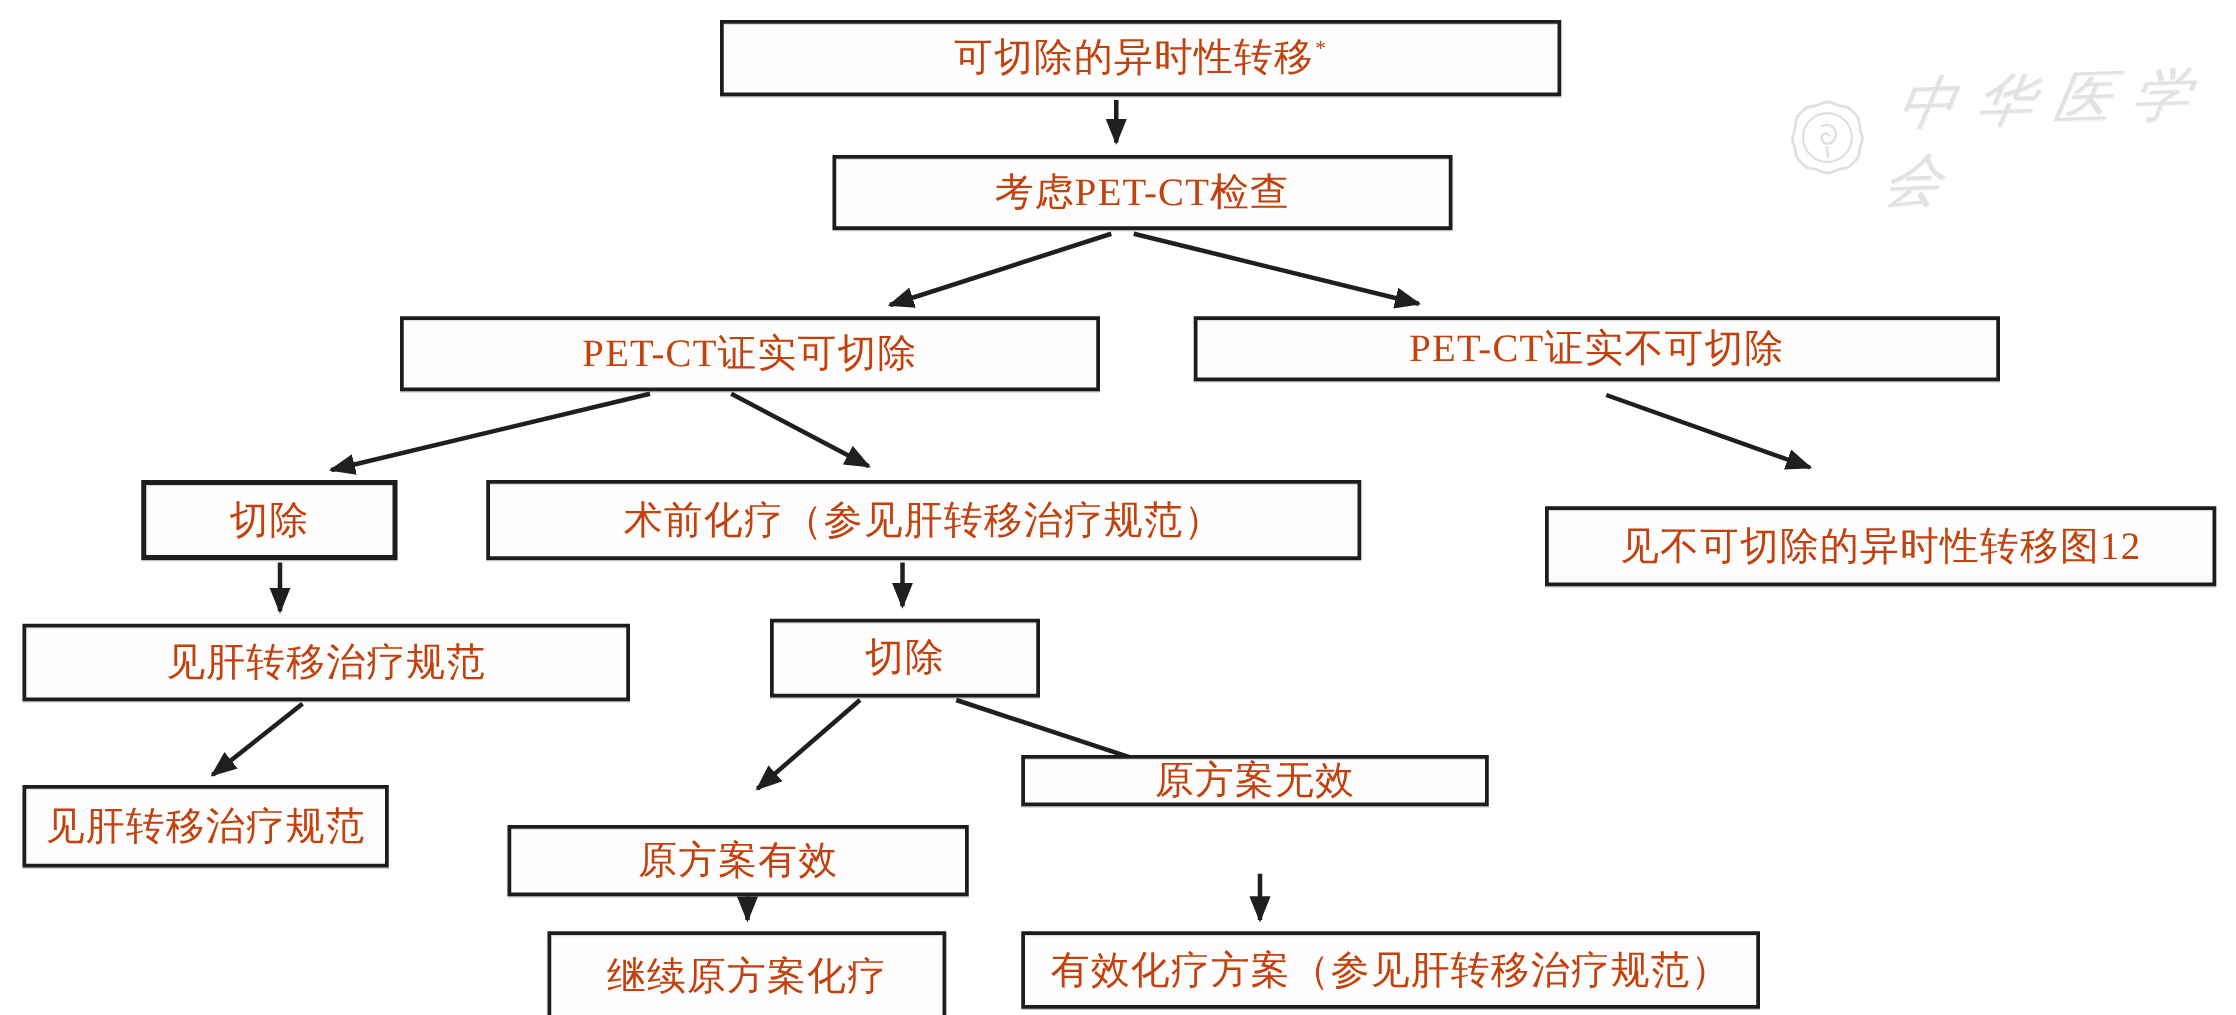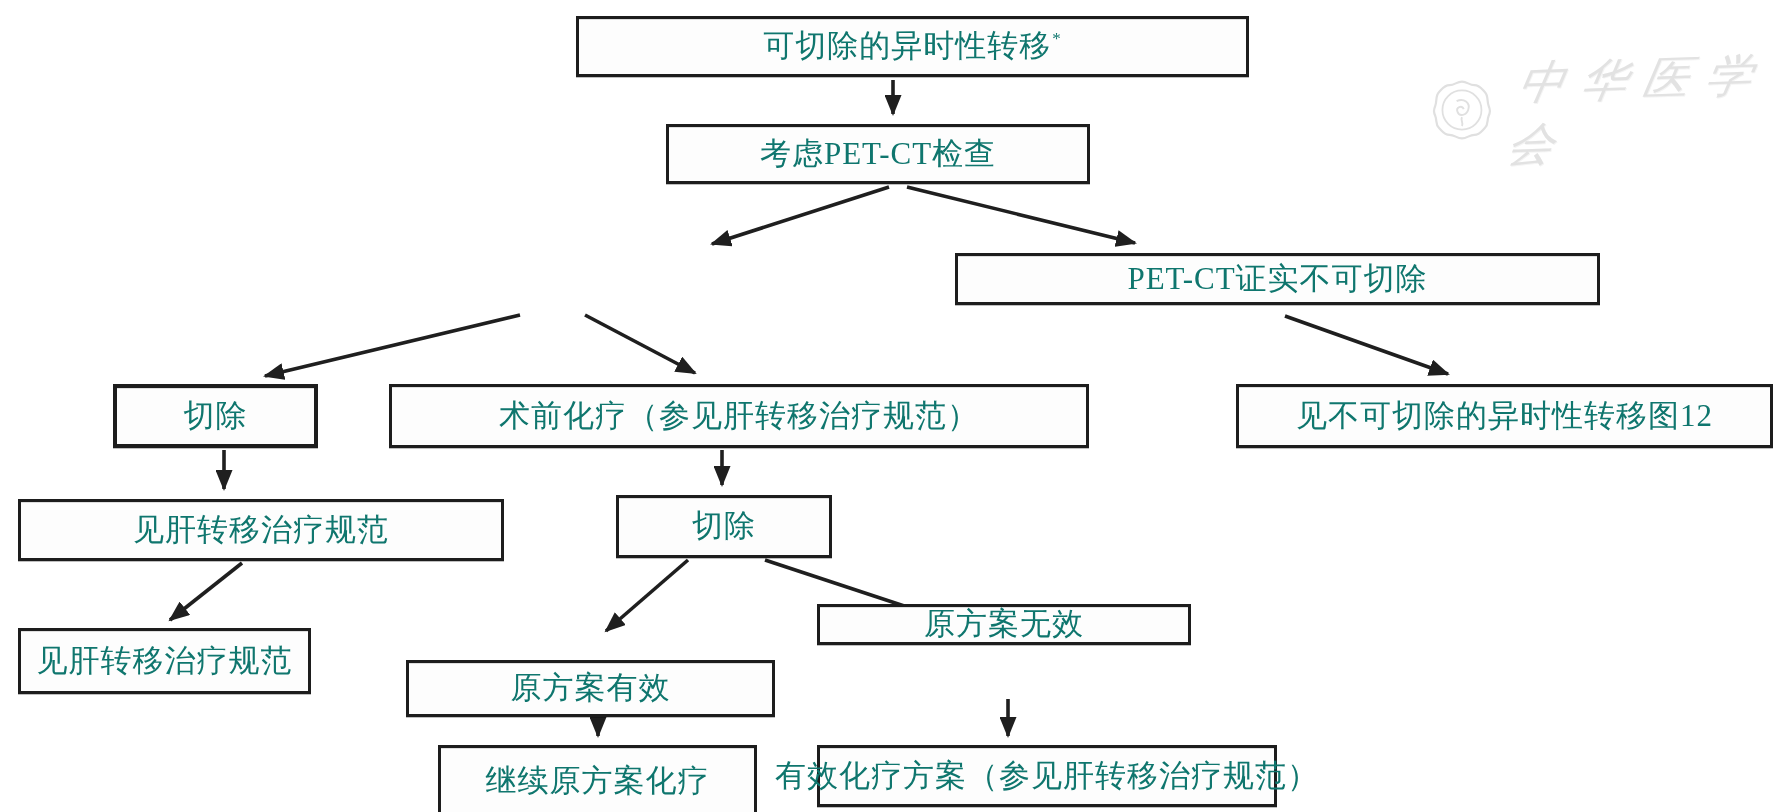--- a/index.html
+++ b/index.html
@@ -6,21 +6,21 @@
   body{
     width:1789px;height:812px;position:relative;overflow:hidden;
     font-family:"Liberation Serif","DejaVu Serif",serif;
   }
   .canvas{position:absolute;left:0;top:0;width:1789px;height:812px;background:#ffffff;}
   svg.arrows{position:absolute;left:0;top:0;z-index:1;}
   .node{
     position:absolute;z-index:2;box-sizing:border-box;
     border:3px solid #1d1d1d;background:#fdfdfd;
     display:flex;align-items:center;justify-content:center;
-    font-size:31px;color:#0f766e;letter-spacing:1px;line-height:1.1;
+    font-size:31px;color:#c2410c;letter-spacing:1px;line-height:1.1;
     white-space:nowrap;
     box-shadow:0 1px 0 rgba(0,0,0,0.25), inset 0 1px 0 rgba(0,0,0,0.12);
   }
   .node sup{font-size:17px;line-height:0;margin-top:-16px;margin-left:1px;}
   
   .wm{
     position:absolute;left:1430px;top:48px;z-index:0;
     display:flex;align-items:center;gap:20px;pointer-events:none;
   }
   .wm-text{
@@ -67,38 +67,41 @@
       <line x1="598" y1="699" x2="598" y2="736" marker-end="url(#ah)"></line>
       <line x1="1008" y1="699" x2="1008" y2="736" marker-end="url(#ah)"></line>
     </g>
   </svg>
 
   <div class="node" style="left:576px;top:16px;width:673px;height:61px;">
     <span>可切除的异时性转移</span>
       <sup>*</sup>
   </div>
 
-  <div class="node" style="left:666px;top:124px;width:424px;height:60px;">
+  <div class="node" style="left:666px;top:124px;width:496px;height:60px;">
     <span>考虑PET-CT检查</span>
   </div>
 
+  <div class="node" style="left:320px;top:253px;width:560px;height:60px;">
+    <span>PET-CT证实可切除</span>
+  </div>
 
   <div class="node" style="left:955px;top:253px;width:645px;height:52px;">
     <span>PET-CT证实不可切除</span>
   </div>
 
   <div class="node" style="left:113px;top:384px;width:205px;height:64px;border-width:4px;">
     <span>切除</span>
   </div>
 
   <div class="node" style="left:389px;top:384px;width:700px;height:64px;">
     <span>术前化疗（参见肝转移治疗规范）</span>
   </div>
 
-  <div class="node" style="left:1236px;top:384px;width:537px;height:64px;">
+  <div class="node" style="left:1236px;top:405px;width:537px;height:64px;">
     <span>见不可切除的异时性转移图12</span>
   </div>
 
   <div class="node" style="left:18px;top:499px;width:486px;height:62px;">
     <span>见肝转移治疗规范</span>
   </div>
 
   <div class="node" style="left:616px;top:495px;width:216px;height:63px;">
     <span>切除</span>
   </div>
@@ -112,17 +115,17 @@
   </div>
 
   <div class="node" style="left:817px;top:604px;width:374px;height:41px;">
     <span>原方案无效</span>
   </div>
 
   <div class="node" style="left:438px;top:745px;width:319px;height:73px;">
     <span>继续原方案化疗</span>
   </div>
 
-  <div class="node" style="left:817px;top:745px;width:460px;height:62px;text-align:center;">
+  <div class="node" style="left:817px;top:745px;width:591px;height:62px;text-align:center;">
     <span>有效化疗方案（参见肝转移治疗规范）</span>
   </div>
 
 </div>
 
 </body></html>

